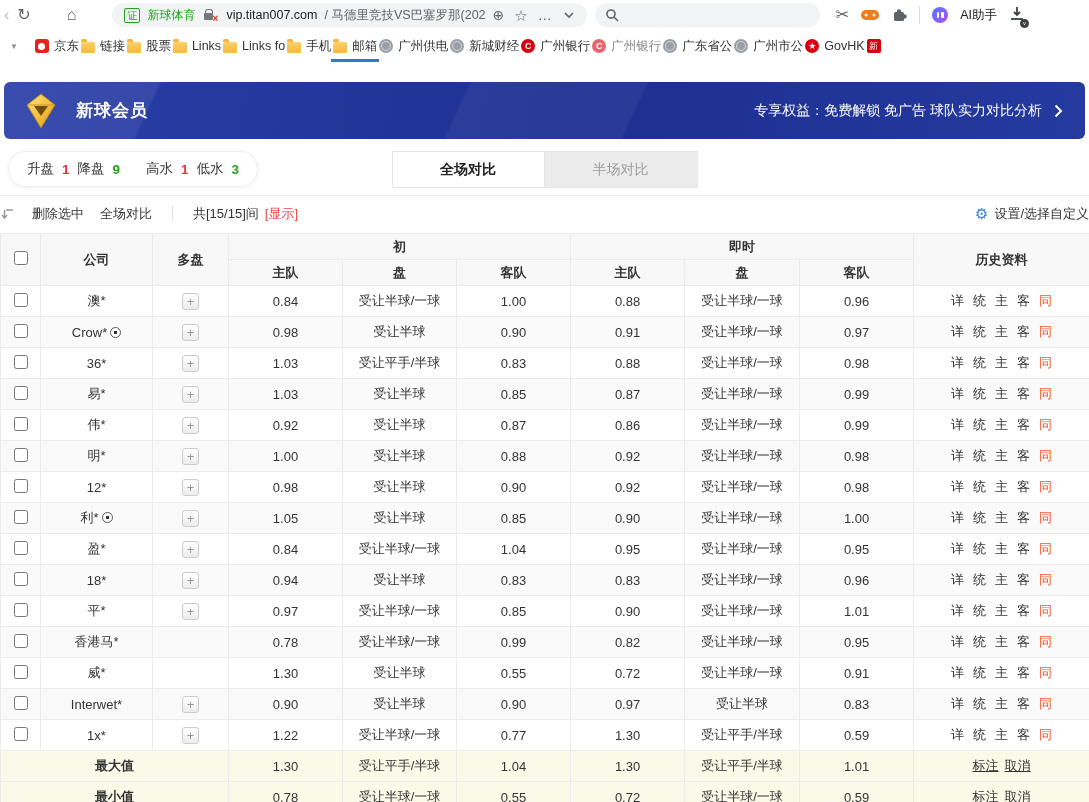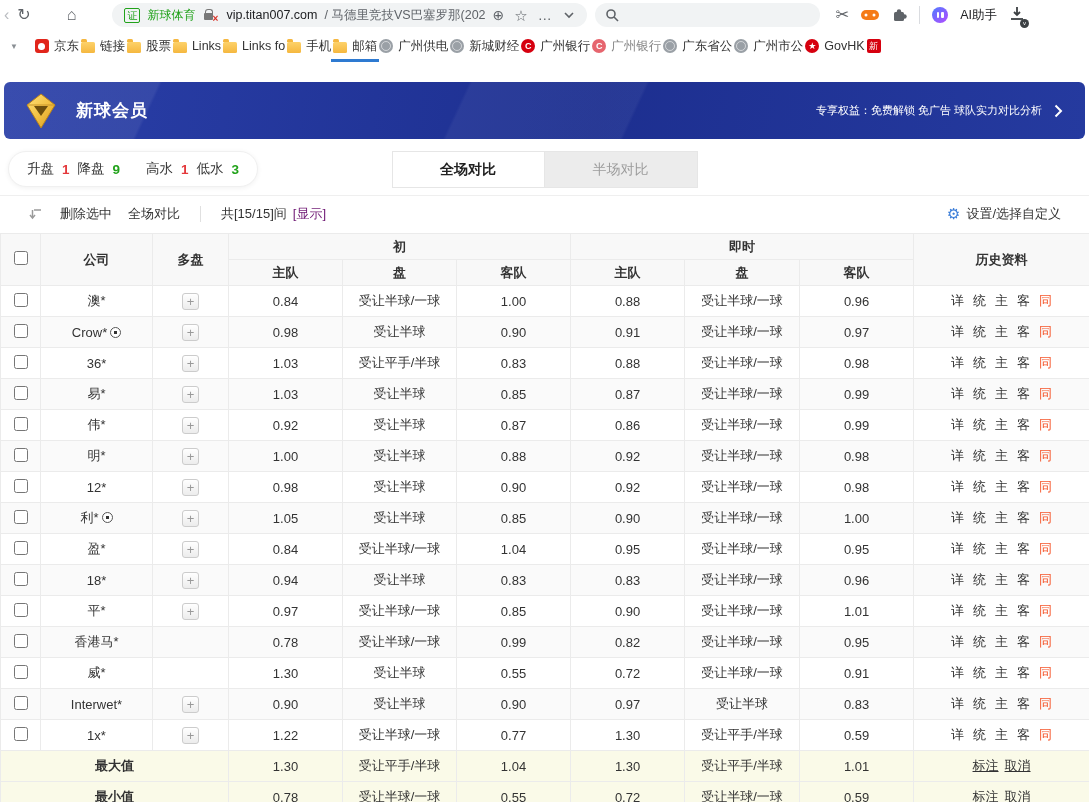--- a/index.html
+++ b/index.html
@@ -55,43 +55,43 @@
 
   
   .banner {
     margin: 20px 4px 0 4px; height: 57px; border-radius: 6px;
     display: flex; align-items: center; padding: 0 22px 0 16px; position: relative; overflow: hidden;
     background:
       linear-gradient(115deg, rgba(255,255,255,0.07) 0 14%, transparent 14.3% 42%, rgba(255,255,255,0.05) 42.3% 58%, transparent 58.3%),
       linear-gradient(100deg, #2a3fa8, #1d2f90 55%, #253a9f);
   }
   .banner-title { color:#fff; font-size:17px; font-weight:bold; margin-left: 14px; letter-spacing:1px; }
-  .banner-right { margin-left:auto; display:flex; align-items:center; gap:12px; color:#fff; font-size:11px; }
+  .banner-right { margin-left:auto; display:flex; align-items:center; gap:12px; color:#fff; font-size:14px; }
 
   
   .filter-row { position: relative; height: 38px; margin-top: 12px; }
   .odds-filter {
     position:absolute; left:8px; top:0; height:36px; display:flex; align-items:center; gap:8px;
     background:#fff; border:1px solid #f0f0f0; border-radius:18px; padding:0 18px;
     box-shadow: 0 1px 5px rgba(0,0,0,0.06); font-size:13.5px; color:#333;
   }
   .of-gap { width: 10px; }
   .v-red { color:#e4393c; font-weight:bold; }
   .v-green { color:#21a21a; font-weight:bold; }
   .tabs { position:absolute; left:50%; transform:translateX(-50%); top:0; display:flex; }
   .tab { width:153px; height:37px; line-height:35px; text-align:center; font-size:14px; cursor:pointer; }
   .tab.active { background:#fff; color:#222; font-weight:bold; border:1px solid #e6e6e6; }
   .tab.inactive { background:#ececec; color:#9c9c9c; border:1px solid #e6e6e6; border-left:none; }
 
   
-  .toolbar { margin-top:6px; height:36px; border-top:1px solid #efefef; display:flex; align-items:center; padding:0 28px; font-size:13px; color:#333; }
+  .toolbar { margin-top:6px; height:36px; border-top:1px solid #efefef; display:flex; align-items:center; padding:0 0; font-size:13px; color:#333; }
   .tb-left { display:flex; align-items:center; gap:16px; }
   .tb-link { cursor:pointer; }
   .tb-div { width:1px; height:16px; background:#e0e0e0; margin:0 4px; }
-  .show-link { color:#701a75; cursor:pointer; }
+  .show-link { color:#ef4444; cursor:pointer; }
   .tb-right { margin-left:auto; display:flex; align-items:center; gap:6px; cursor:pointer; }
   .gear { color:#3b7dd8; font-size:15px; line-height:1; }
 
   
   table { width:1089px; border-collapse:collapse; table-layout:fixed; margin-top:2px; font-size:13px; }
   th, td { border:1px solid #ebebeb; text-align:center; padding:0; }
   thead th { background:#f8f8f8; color:#333; font-weight:bold; height:26px; font-size:13px; }
   tbody td { height:31px; color:#333; }
   tbody tr.alt td { background:#fafafa; }
   tbody tr.sum td { background:#fafae8; font-size:13px; }

